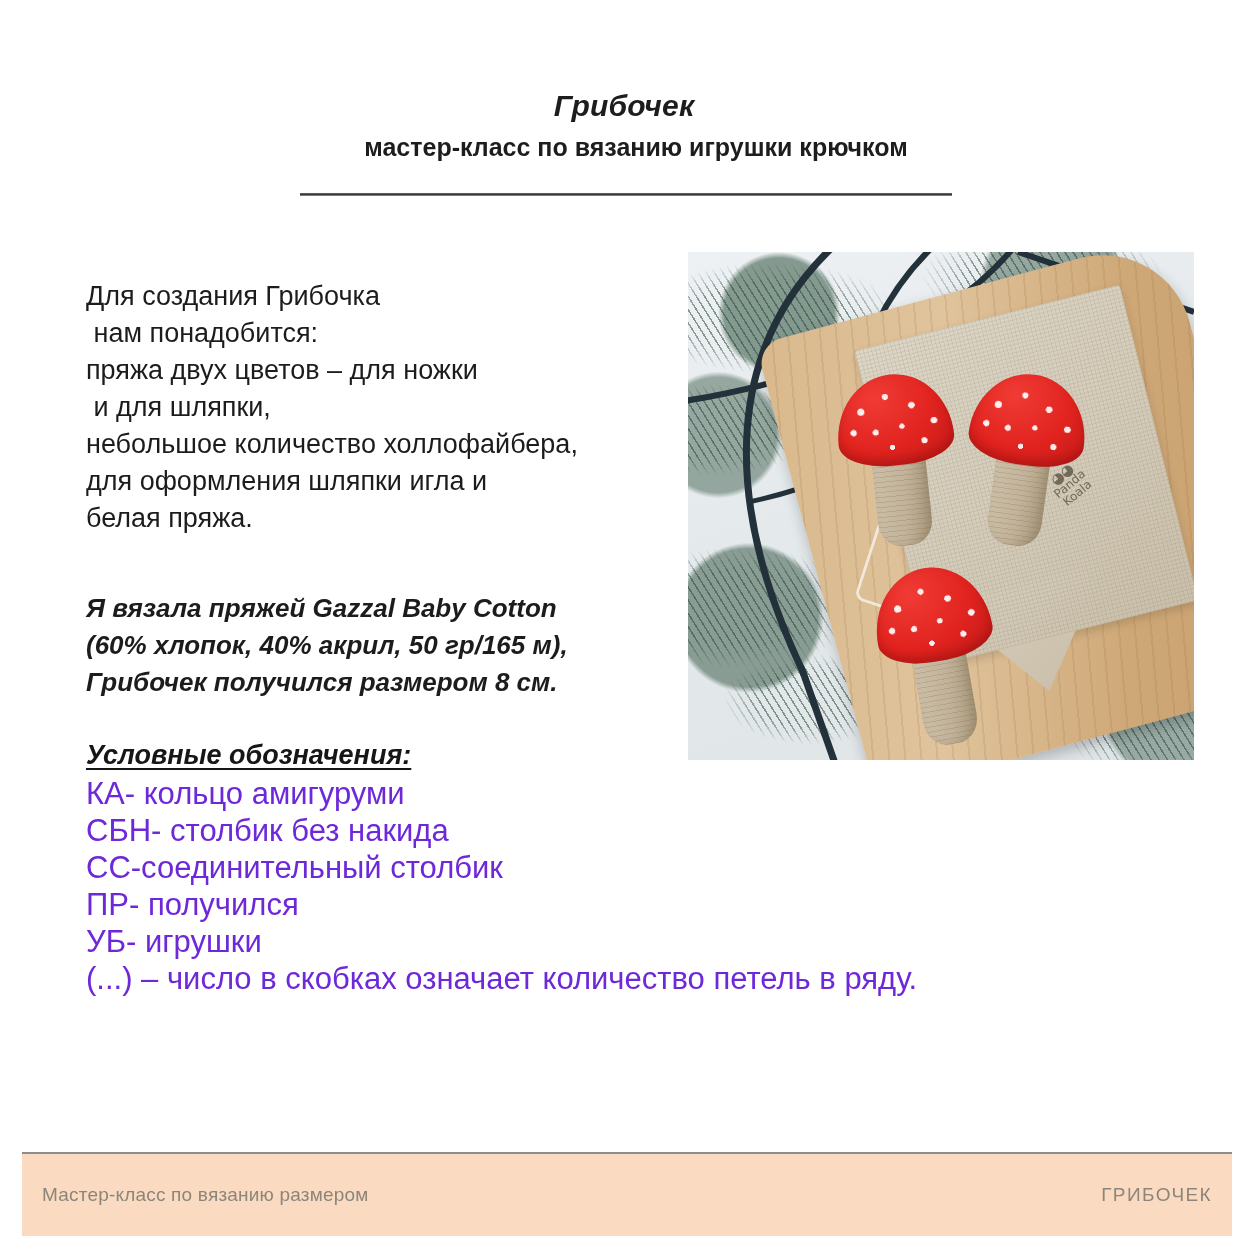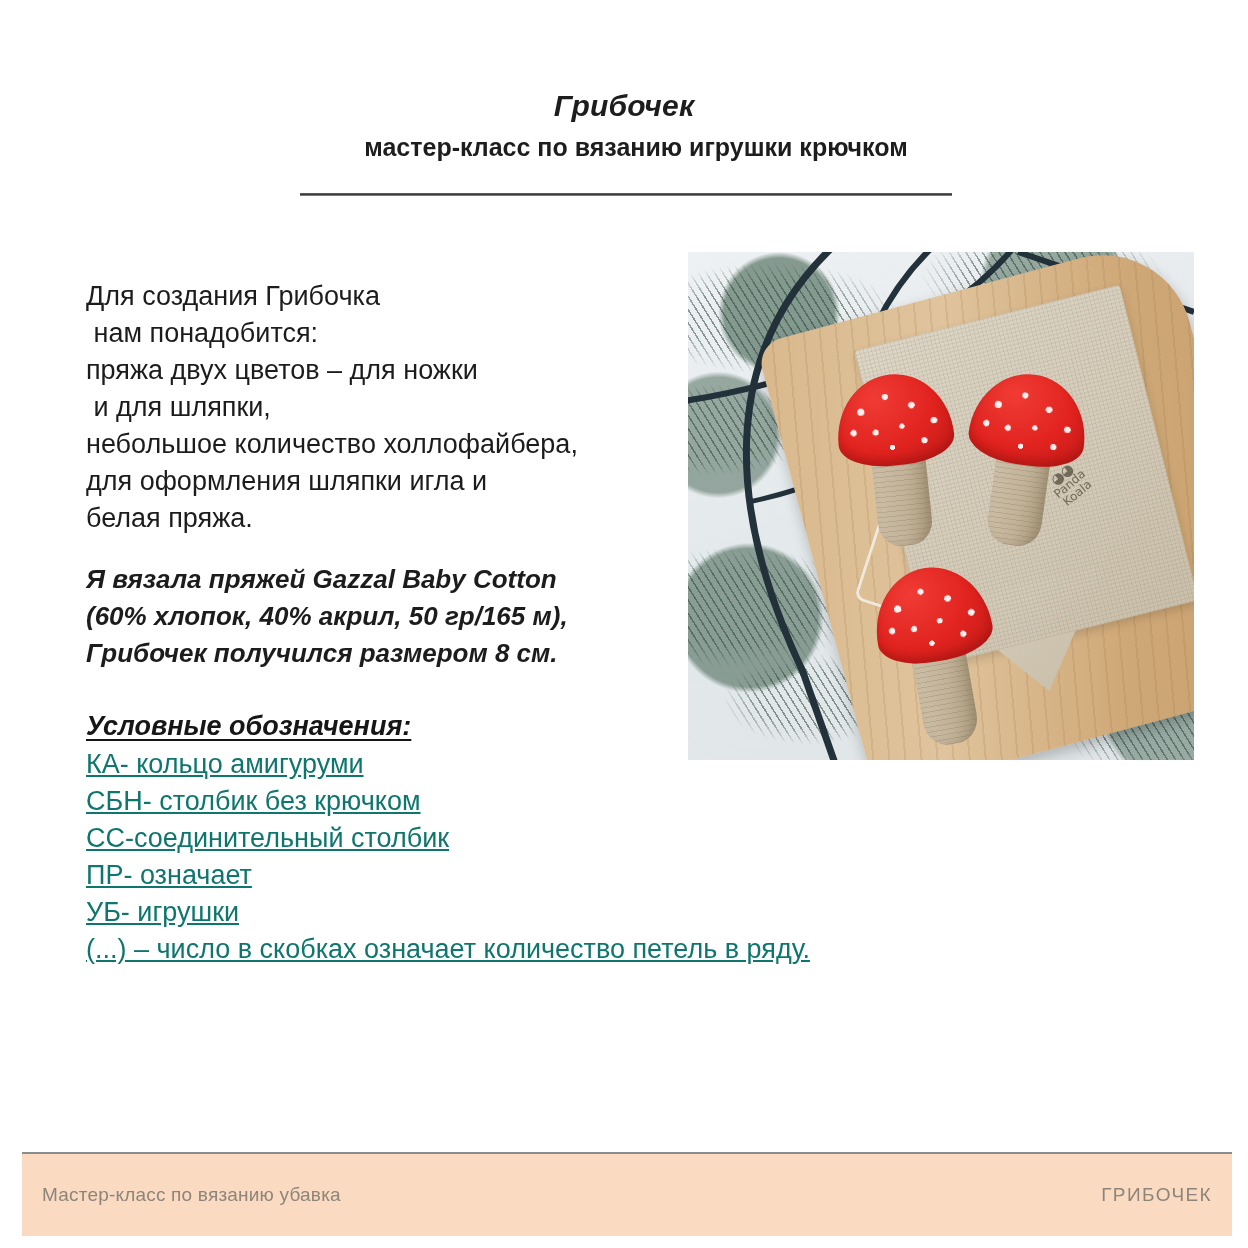--- a/index.html
+++ b/index.html
@@ -58,45 +58,44 @@
   .para {
     font-size: 27px;
     line-height: 37px;
     color: #1c1c1c;
     white-space: pre-wrap;
   }
   .para.materials { font-weight: 400; margin-top: 32px; }
   .para.yarn {
     font-style: italic;
     font-weight: bold;
-    margin-top: 24px;
+    margin-top: 53px;
     font-size: 26px;
     line-height: 37px;
   }
   .legend-block { margin-top: 36px; }
   .legend-title {
     font-size: 27px;
     font-weight: bold;
     font-style: italic;
     color: #161616;
     text-decoration: underline;
     text-underline-offset: 4px;
     display: inline-block;
     line-height: 36px;
   }
   .legend-list {
     list-style: none;
     margin-top: 2px;
   }
   .legend-list li {
-    font-size: 27px;
+    font-size: 31px;
     line-height: 37px;
-    color: #0f766e;
+    color: #6d28d9;
     white-space: nowrap;
-    text-decoration: underline;
   }
 
   
   .photo {
     position: absolute;
     left: 688px; top: 252px;
     width: 506px; height: 508px;
     overflow: hidden;
     background: #e7ebee;
   }
@@ -286,23 +285,23 @@
 белая пряжа.</div>
 
     <div class="para yarn">Я вязала пряжей Gazzal Baby Cotton
 (60% хлопок, 40% акрил, 50 гр/165 м),
 Грибочек получился размером 8 см.</div>
 
     <div class="legend-block">
       <div class="legend-title">Условные обозначения:</div>
       <ul class="legend-list">
         <li>КА- кольцо амигуруми</li>
-        <li>СБН- столбик без крючком</li>
+        <li>СБН- столбик без накида</li>
         <li>СС-соединительный столбик</li>
-        <li>ПР- означает</li>
+        <li>ПР- получился</li>
         <li>УБ- игрушки</li>
         <li>(...) – число в скобках означает количество петель в ряду.</li>
       </ul>
     </div>
   </div>
 
   <div class="photo" title="Три вязаных грибочка-мухомора с красными шляпками в белый горошек на деревянной доске">
     <div class="photo-inner">
       <div class="backdrop"></div>
       <div class="needles"></div>
@@ -340,17 +339,17 @@
         <div class="cap"></div>
       </div>
       <div class="mush m3">
         <div class="stem"></div>
         <div class="cap"></div>
       </div>
     </div>
   </div>
 
   <div class="footer">
-    <span class="footer-left">Мастер-класс по вязанию убавка</span>
+    <span class="footer-left">Мастер-класс по вязанию размером</span>
     <span class="footer-right">ГРИБОЧЕК</span>
   </div>
 
 </div>
 
 </body></html>

